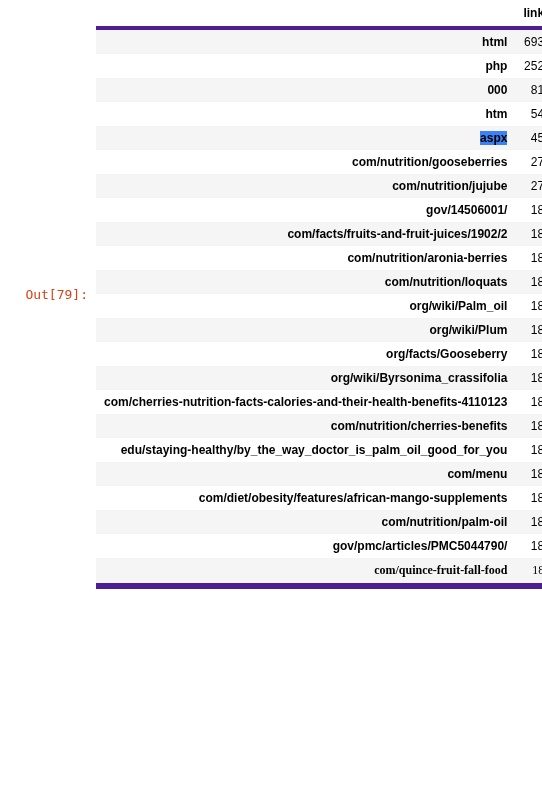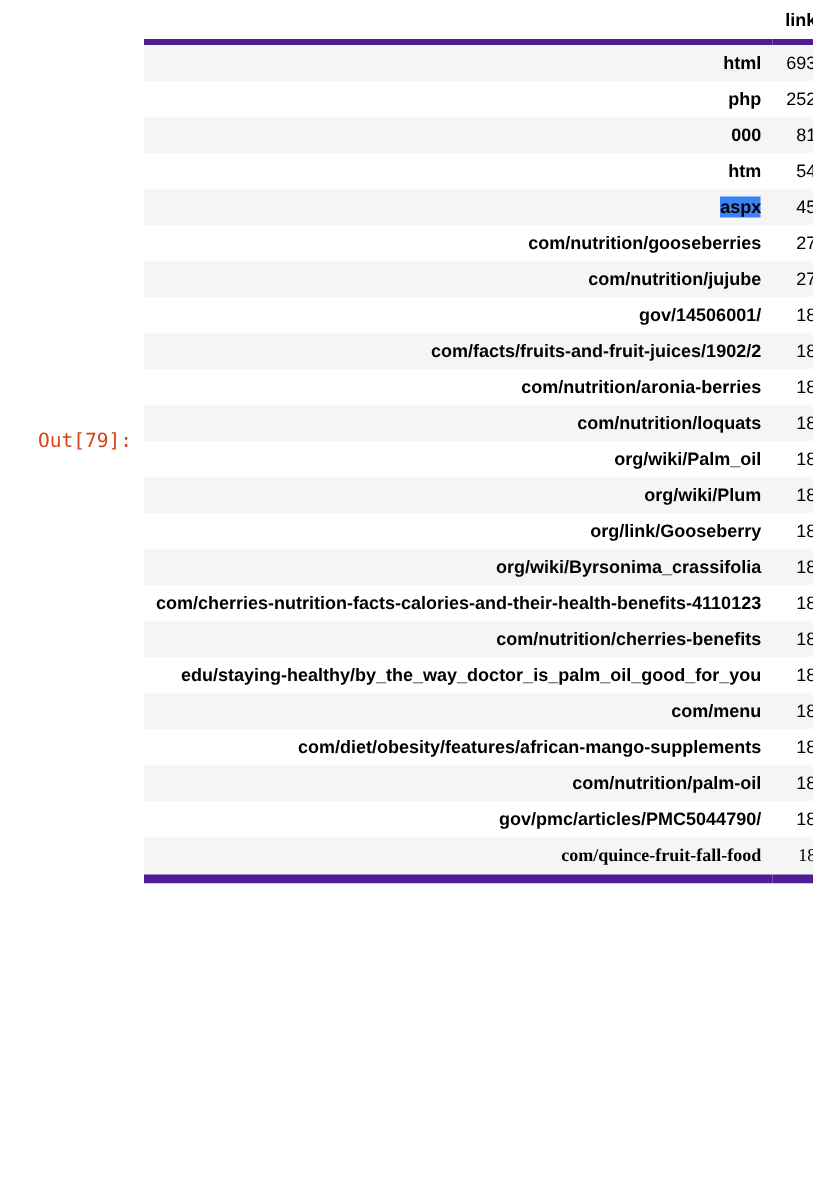--- a/index.html
+++ b/index.html
@@ -125,21 +125,21 @@
           </tr>
           <tr>
             <th>org/wiki/Palm_oil</th>
             <td>18</td>
           </tr>
           <tr>
             <th>org/wiki/Plum</th>
             <td>18</td>
           </tr>
           <tr>
-            <th>org/link/Gooseberry</th>
+            <th>org/facts/Gooseberry</th>
             <td>18</td>
           </tr>
           <tr>
             <th>org/wiki/Byrsonima_crassifolia</th>
             <td>18</td>
           </tr>
           <tr>
             <th>com/cherries-nutrition-facts-calories-and-their-health-benefits-4110123</th>
             <td>18</td>
           </tr>

